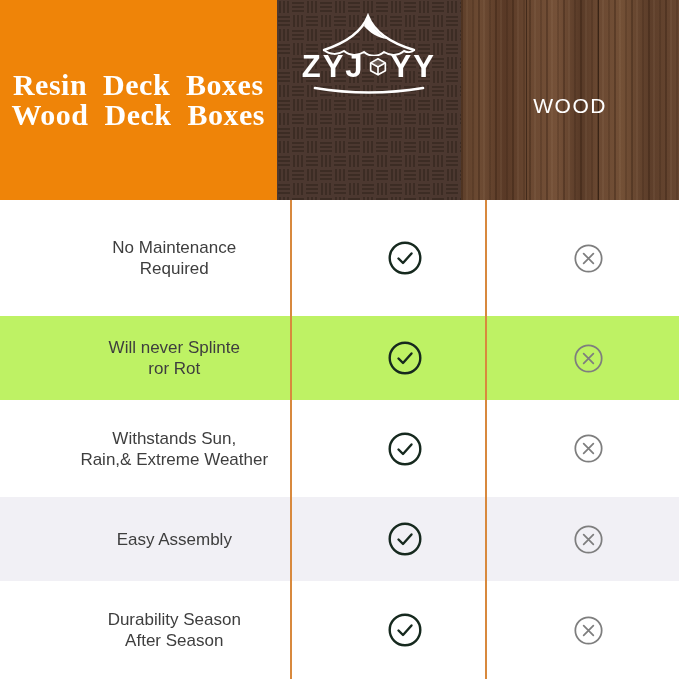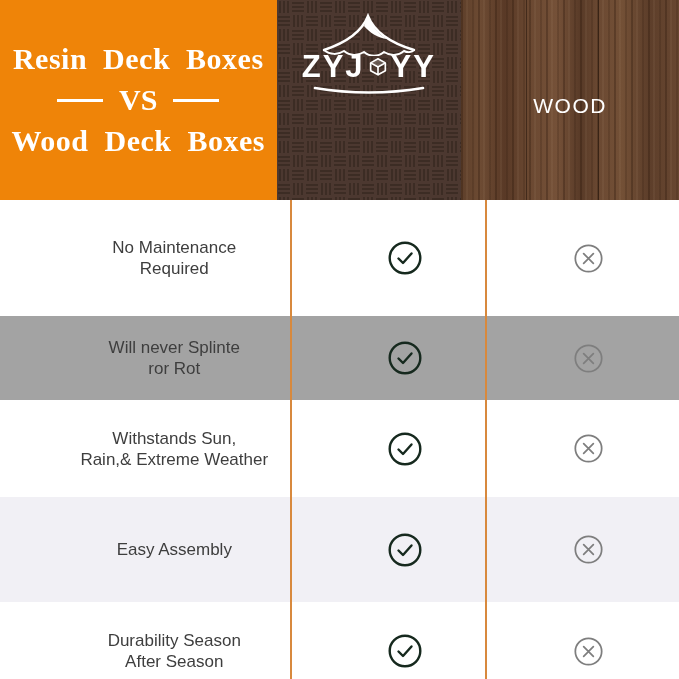--- a/index.html
+++ b/index.html
@@ -37,23 +37,23 @@
         rgba(42,22,10,.18) 11px 13px, rgba(42,22,10,0) 13px 17px),
       linear-gradient(90deg,
         #5e3f2a 0%, #6d4b33 9%, #593926 20%, #6a4831 31%, #755138 44%,
         #583a27 55%, #6b4932 63%, #735036 74%, #5d3e2a 86%, #684731 100%);
     padding-left: 36px;
   }
   
   .rows{position:absolute;top:200px;left:0;width:679px;}
   .row{display:flex;background:#fff;}
   .row:nth-child(1){height:116px;}
-  .row:nth-child(2){height:84px;background:#a3a3a3;}
+  .row:nth-child(2){height:84px;background:#bef264;}
   .row:nth-child(3){height:97px;}
-  .row:nth-child(4){height:105px;background:#F1F0F5;}
+  .row:nth-child(4){height:84px;background:#F1F0F5;}
   .row:nth-child(5){height:98px;}
   .cell{display:flex;align-items:center;justify-content:center;}
   .c1{width:292px;}
   .c2{width:195px;}
   .c3{width:192px;}
   .feature{
     text-align:center;color:#3E3E3E;font-size:17px;line-height:21px;white-space:pre-line;padding-left:36px;
   }
   
   .vline{position:absolute;top:200px;bottom:0;width:2px;background:#D8893D;}
@@ -62,25 +62,20 @@
 </style>
 </head>
 <body>
 
 <div class="canvas">
 
   <div class="hdr">
 
     <div class="title-box">
       <div class="t-line">Resin Deck Boxes</div>
-      <div class="vs-row">
-        <span class="dash"></span>
-        <span class="vs">VS</span>
-        <span class="dash"></span>
-      </div>
       <div class="t-line">Wood Deck Boxes</div>
     </div>
 
     <div class="resin-panel">
       <svg class="resin-bg" width="195" height="200">
         <defs>
           <pattern id="weave" width="28" height="28" patternUnits="userSpaceOnUse">
             <rect width="28" height="28" fill="#4C3830"></rect>
             <path d="M3,1V13 M7,1V13 M11,1V13" stroke="#37271F" stroke-width="1.5" fill="none"></path>
             <path d="M15,3H27 M15,7H27 M15,11H27" stroke="#37271F" stroke-width="1.5" fill="none"></path>

